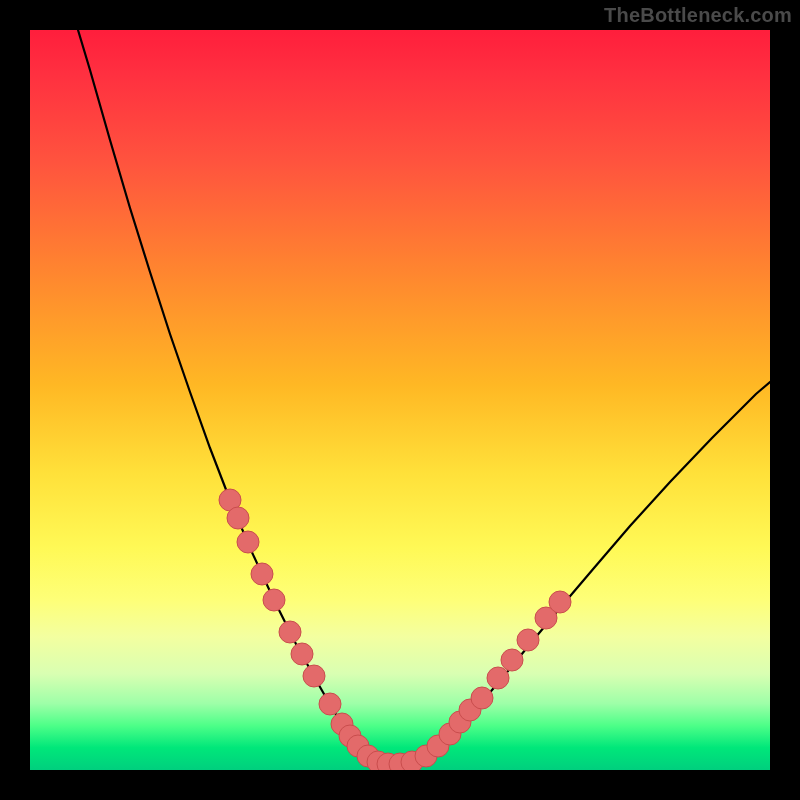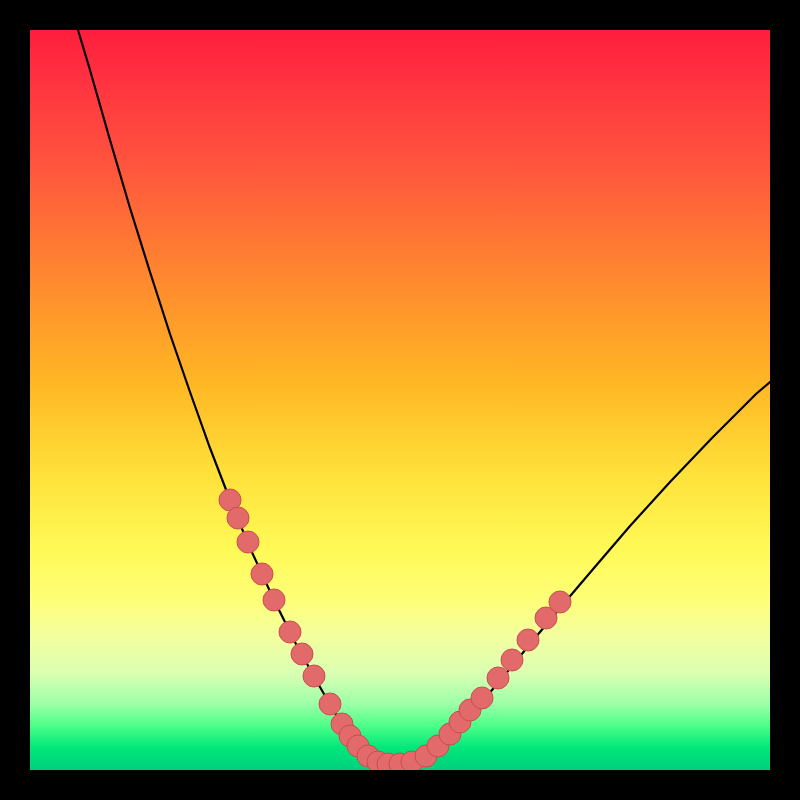--- a/index.html
+++ b/index.html
@@ -56,20 +56,21 @@
     top: 0;
     width: 740px;
     height: 740px;
     pointer-events: none;
   }
 </style>
 </head>
 <body>
 
 <div class="stage">
+  <div class="watermark">TheBottleneck.com</div>
   <div class="plot">
     <svg class="curve" viewBox="0 0 740 740" preserveAspectRatio="none">
       <path id="curve-path" fill="none" stroke-width="2.2" stroke-linecap="round" stroke="#000000" d="M48 0 L60 40 L80 110 L100 178 L120 242 L140 304 L160 362 L180 418 L200 470 L220 518 L232 544 L244 570 L256 594 L266 614 L276 632 L286 650 L294 664 L300 674 L308 688 L318 704 L328 716 L338 726 L348 732 L358 734 L370 734 L382 732 L396 726 L412 714 L430 696 L450 674 L474 646 L500 614 L530 578 L564 538 L600 496 L640 452 L682 408 L726 364 L740 352"></path>
       <g id="marker-layer">
           <circle cx="200" cy="470" r="11" fill="#e36a6a" stroke="#c94d4d" stroke-width="1"></circle>
           <circle cx="208" cy="488" r="11" fill="#e36a6a" stroke="#c94d4d" stroke-width="1"></circle>
           <circle cx="218" cy="512" r="11" fill="#e36a6a" stroke="#c94d4d" stroke-width="1"></circle>
           <circle cx="232" cy="544" r="11" fill="#e36a6a" stroke="#c94d4d" stroke-width="1"></circle>
           <circle cx="244" cy="570" r="11" fill="#e36a6a" stroke="#c94d4d" stroke-width="1"></circle>
           <circle cx="260" cy="602" r="11" fill="#e36a6a" stroke="#c94d4d" stroke-width="1"></circle>

